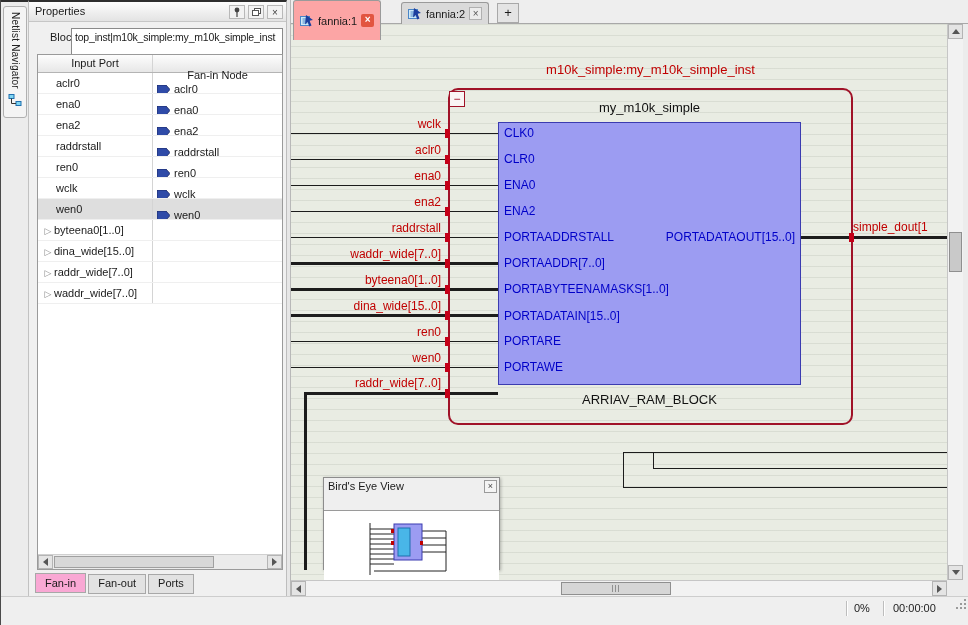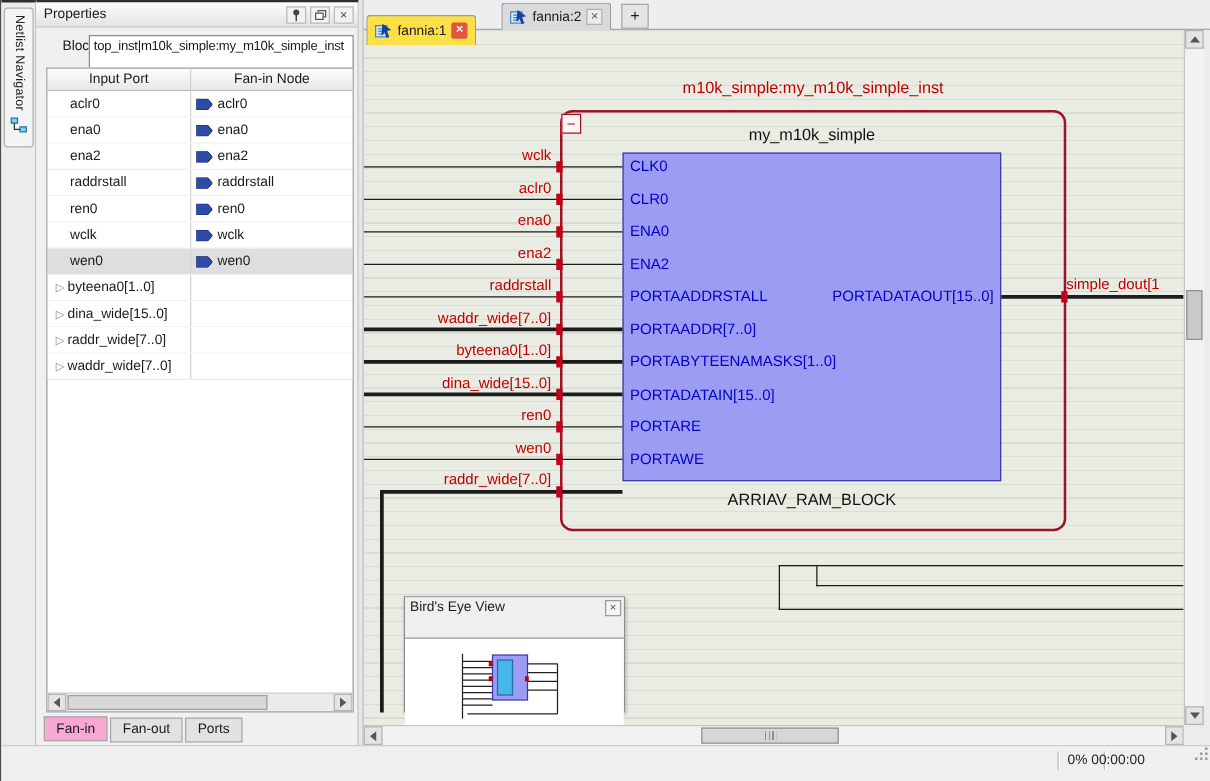--- a/index.html
+++ b/index.html
@@ -24,21 +24,21 @@
   .float-ico span:last-child { left:0; top:2px; }
 
   .block-row { position:absolute; left:0; top:24px; width:100%; height:24px; }
   .block-label { position:absolute; left:21px; top:5px; }
   .block-field { position:absolute; left:42px; top:2px; width:212px; height:36px; background:#fff; border:1px solid #8a8a8a; padding:2px 3px; font-size:10.5px; white-space:nowrap; overflow:hidden; letter-spacing:-0.2px; }
 
   .ftable { position:absolute; left:8px; top:52px; width:246px; height:516px; background:#fff; border:1px solid #9a9a9a; overflow:hidden; }
   .thead { display:flex; height:18px; background:linear-gradient(#fdfdfd,#e7e7e7); border-bottom:1px solid #b4b4b4; }
   .th { font-size:11px; text-align:center; line-height:17px; }
   .c1 { width:115px; border-right:1px solid #d4d4d4; }
-  .c2 { flex:1; }
+  .c2 { flex:1;margin-top:12px; }
   .tr { display:flex; height:21px; border-bottom:1px solid #efefef; background:#fff; cursor:default; }
   .tr.sel { background:#dedede; }
   .td { line-height:20px; white-space:nowrap; overflow:hidden; }
   .td.c1 { padding-left:18px; }
   .td.c1.g { padding-left:4px; }
   .td.c2 { padding-left:4px; display:flex; align-items:center; gap:4px; }
   .tri { display:inline-block; width:12px; font-size:9px; color:#8a8a8a; text-align:center; }
   .node-ico { flex:0 0 auto; }
 
   .t-hscroll { position:absolute; left:0; bottom:0; width:100%; height:15px; background:#ebebeb; border-top:1px solid #d0d0d0; }
@@ -53,21 +53,21 @@
 
   .props-tabs { position:absolute; left:6px; top:572px; display:flex; gap:2px; }
   .ptab { padding:2px 9px 3px; background:#e2e2e2; border:1px solid #a8a8a8; font-size:11px; cursor:pointer; }
   .ptab.active { background:#f9a8d4; position:relative; top:-1px; padding-top:3px; }
 
   .splitter { position:absolute; left:286px; top:0; width:4px; height:596px; background:#e6e6e6; border-right:1px solid #b8b8b8; cursor:col-resize; }
 
   
   .doc-tabbar { position:absolute; left:290px; top:0; width:678px; height:24px; background:#eeeeee; border-bottom:1px solid #a8a8a8; }
   .dtab { position:absolute; top:2px; height:22px; display:flex; align-items:center; gap:4px; padding:0 6px; background:#dadada; border:1px solid #9a9a9a; border-bottom:none; border-radius:3px 3px 0 0; cursor:pointer; }
-  .dtab.active { top:12px; height:24px; background:#fde047; z-index:2; }
+  .dtab.active { top:0; height:40px; background:#fca5a5; z-index:2; }
   .dtab-label { font-size:11px; }
   .dtab-close { width:13px; height:13px; font-size:10px; line-height:12px; text-align:center; cursor:pointer; }
   .dtab-close.red { background:#e25540; border-radius:2px; color:#fff; font-weight:bold; }
   .dtab-close.gray { background:#ececec; border:1px solid #b0b0b0; color:#555; }
   .dtab-add { position:absolute; left:206px; top:3px; width:22px; height:20px; background:#e4e4e4; border:1px solid #a8a8a8; text-align:center; line-height:18px; font-size:13px; cursor:pointer; }
 
   
   .viewport { position:absolute; left:290px; top:24px; width:656px; height:556px; overflow:hidden;
     background-color:#e9ece3;
     background-image:repeating-linear-gradient(to bottom, rgba(100,110,95,0.12) 0px, rgba(100,110,95,0.12) 1px, transparent 1px, transparent 11px);
@@ -409,21 +409,21 @@
     <span class="sbtn r">
         <span class="arr right"></span>
       </span>
   </div>
   <div class="sb-corner"></div>
 
   <div class="statusbar">
     <span class="sb-sep" style="left:845px;"></span>
     <span class="sb-text" style="left:853px;">0%</span>
     <span class="sb-sep" style="left:882px;"></span>
-    <span class="sb-text" style="left:872px;">00:00:00</span>
+    <span class="sb-text" style="left:892px;">00:00:00</span>
     <span class="grip">
       <svg width="13" height="13">
         <g fill="#9a9a9a">
           <rect x="10" y="10" width="2" height="2"></rect>
             <rect x="10" y="6" width="2" height="2"></rect>
             <rect x="6" y="10" width="2" height="2"></rect>
           <rect x="10" y="2" width="2" height="2"></rect>
             <rect x="6" y="6" width="2" height="2"></rect>
             <rect x="2" y="10" width="2" height="2"></rect>
         </g>

